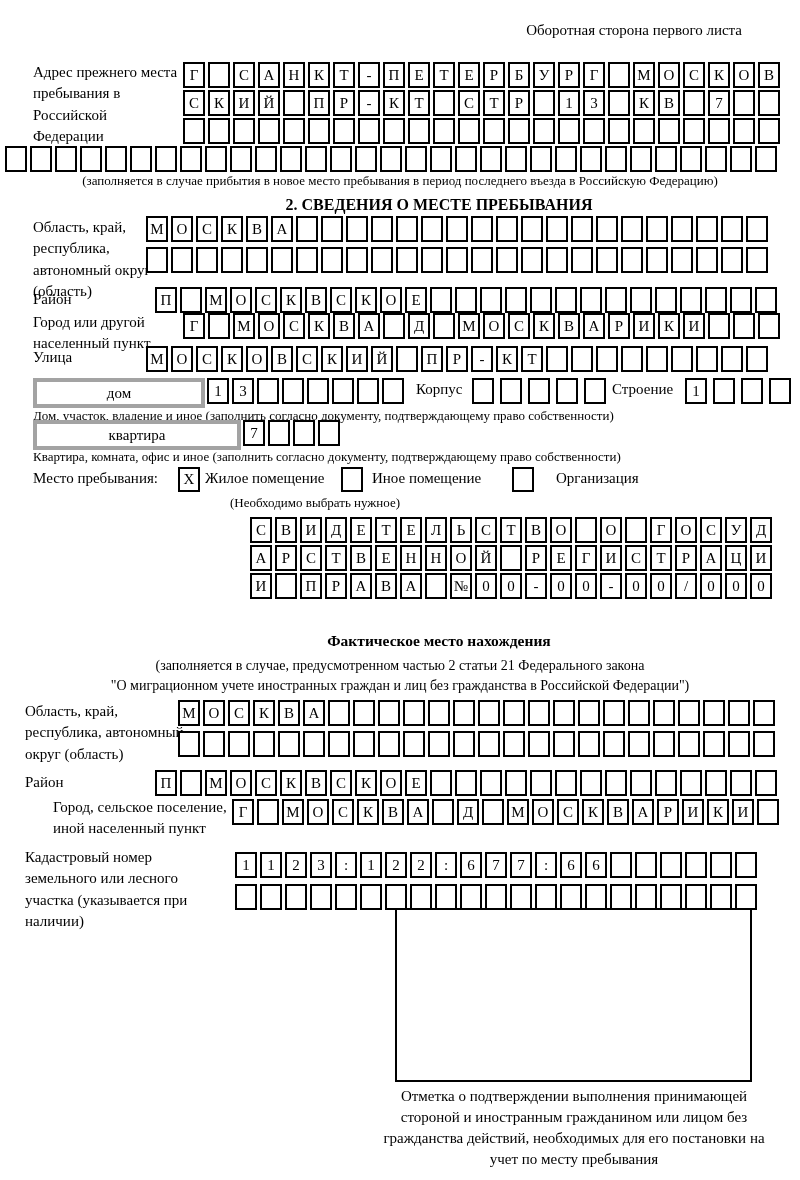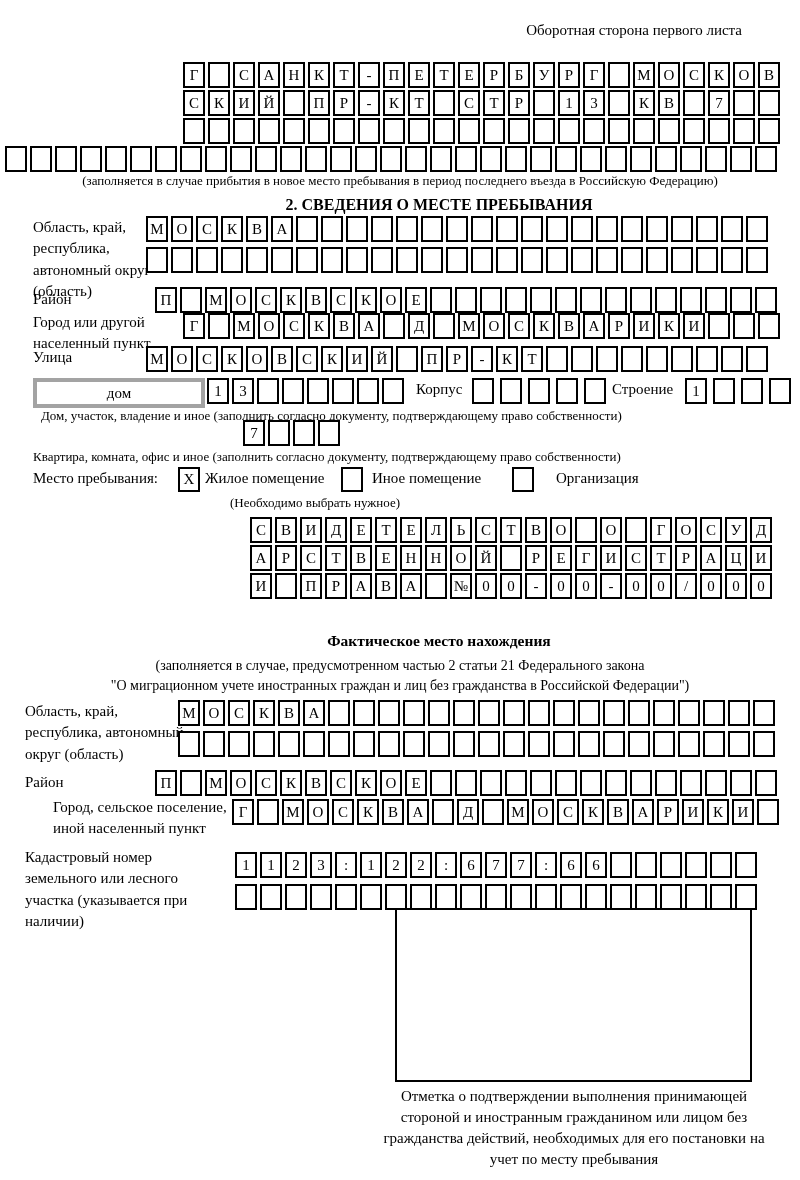--- a/index.html
+++ b/index.html
@@ -30,20 +30,21 @@
   .inlinelbl{font-size:15px;}
   .stampbox{border:2px solid #000;background:#fff;}
 </style>
 </head>
 <body>
 
 <div id="page">
 
   <div class="abs" style="right:58px;top:22px;font-size:15px;">Оборотная сторона первого листа</div>
 
+  <div class="abs lbl" style="left:33px;top:62px;width:145px;">Адрес прежнего места пребывания в Российской Федерации</div>
   <div class="abs row" style="left:183px;top:62px;"><span class="cell">Г</span><span class="cell"></span><span class="cell">С</span><span class="cell">А</span><span class="cell">Н</span><span class="cell">К</span><span class="cell">Т</span><span class="cell">-</span><span class="cell">П</span><span class="cell">Е</span><span class="cell">Т</span><span class="cell">Е</span><span class="cell">Р</span><span class="cell">Б</span><span class="cell">У</span><span class="cell">Р</span><span class="cell">Г</span><span class="cell"></span><span class="cell">М</span><span class="cell">О</span><span class="cell">С</span><span class="cell">К</span><span class="cell">О</span><span class="cell">В</span></div>
   <div class="abs row" style="left:183px;top:90px;"><span class="cell">С</span><span class="cell">К</span><span class="cell">И</span><span class="cell">Й</span><span class="cell"></span><span class="cell">П</span><span class="cell">Р</span><span class="cell">-</span><span class="cell">К</span><span class="cell">Т</span><span class="cell"></span><span class="cell">С</span><span class="cell">Т</span><span class="cell">Р</span><span class="cell"></span><span class="cell">1</span><span class="cell">3</span><span class="cell"></span><span class="cell">К</span><span class="cell">В</span><span class="cell"></span><span class="cell">7</span><span class="cell"></span><span class="cell"></span></div>
   <div class="abs row" style="left:183px;top:118px;"><span class="cell"></span><span class="cell"></span><span class="cell"></span><span class="cell"></span><span class="cell"></span><span class="cell"></span><span class="cell"></span><span class="cell"></span><span class="cell"></span><span class="cell"></span><span class="cell"></span><span class="cell"></span><span class="cell"></span><span class="cell"></span><span class="cell"></span><span class="cell"></span><span class="cell"></span><span class="cell"></span><span class="cell"></span><span class="cell"></span><span class="cell"></span><span class="cell"></span><span class="cell"></span><span class="cell"></span></div>
   <div class="abs row" style="left:5px;top:146px;"><span class="cell"></span><span class="cell"></span><span class="cell"></span><span class="cell"></span><span class="cell"></span><span class="cell"></span><span class="cell"></span><span class="cell"></span><span class="cell"></span><span class="cell"></span><span class="cell"></span><span class="cell"></span><span class="cell"></span><span class="cell"></span><span class="cell"></span><span class="cell"></span><span class="cell"></span><span class="cell"></span><span class="cell"></span><span class="cell"></span><span class="cell"></span><span class="cell"></span><span class="cell"></span><span class="cell"></span><span class="cell"></span><span class="cell"></span><span class="cell"></span><span class="cell"></span><span class="cell"></span><span class="cell"></span><span class="cell"></span></div>
   <div class="abs note center" style="top:173px;">(заполняется в случае прибытия в новое место пребывания в период последнего въезда в Российскую Федерацию)</div>
 
   <div class="abs title center" style="top:196px;">2. СВЕДЕНИЯ О МЕСТЕ ПРЕБЫВАНИЯ</div>
 
   <div class="abs lbl" style="left:33px;top:217px;width:118px;">Область, край, республика, автономный округ (область)</div>
   <div class="abs row" style="left:146px;top:216px;"><span class="cell">М</span><span class="cell">О</span><span class="cell">С</span><span class="cell">К</span><span class="cell">В</span><span class="cell">А</span><span class="cell"></span><span class="cell"></span><span class="cell"></span><span class="cell"></span><span class="cell"></span><span class="cell"></span><span class="cell"></span><span class="cell"></span><span class="cell"></span><span class="cell"></span><span class="cell"></span><span class="cell"></span><span class="cell"></span><span class="cell"></span><span class="cell"></span><span class="cell"></span><span class="cell"></span><span class="cell"></span><span class="cell"></span></div>
@@ -57,22 +58,23 @@
 
   <div class="abs lbl" style="left:33px;top:347px;">Улица</div>
   <div class="abs row" style="left:146px;top:346px;"><span class="cell">М</span><span class="cell">О</span><span class="cell">С</span><span class="cell">К</span><span class="cell">О</span><span class="cell">В</span><span class="cell">С</span><span class="cell">К</span><span class="cell">И</span><span class="cell">Й</span><span class="cell"></span><span class="cell">П</span><span class="cell">Р</span><span class="cell">-</span><span class="cell">К</span><span class="cell">Т</span><span class="cell"></span><span class="cell"></span><span class="cell"></span><span class="cell"></span><span class="cell"></span><span class="cell"></span><span class="cell"></span><span class="cell"></span><span class="cell"></span></div>
 
   <div class="abs typebox" style="left:33px;top:378px;width:164px;">дом</div>
   <div class="abs row" style="left:207px;top:378px;"><span class="cell">1</span><span class="cell">3</span><span class="cell"></span><span class="cell"></span><span class="cell"></span><span class="cell"></span><span class="cell"></span><span class="cell"></span></div>
   <div class="abs inlinelbl" style="left:416px;top:381px;">Корпус</div>
   <div class="abs row spread" style="left:472px;top:378px;"><span class="cell"></span><span class="cell"></span><span class="cell"></span><span class="cell"></span><span class="cell"></span></div>
   <div class="abs inlinelbl" style="left:612px;top:381px;">Строение</div>
   <div class="abs row spread" style="left:685px;top:378px;"><span class="cell">1</span><span class="cell"></span><span class="cell"></span><span class="cell"></span></div>
-  <div class="abs note" style="left:33px;top:408px;margin-left:8px;">Дом, участок, владение и иное (заполнить согласно документу, подтверждающему право собственности)</div>
+  <div class="abs note" style="left:33px;top:408px;">Дом, участок, владение и иное (заполнить согласно документу, подтверждающему право собственности)</div>
 
+  <div class="abs typebox" style="left:33px;top:420px;width:200px;">квартира</div>
   <div class="abs row" style="left:243px;top:420px;"><span class="cell">7</span><span class="cell"></span><span class="cell"></span><span class="cell"></span></div>
   <div class="abs note" style="left:33px;top:449px;">Квартира, комната, офис и иное (заполнить согласно документу, подтверждающему право собственности)</div>
 
   <div class="abs inlinelbl" style="left:33px;top:470px;">Место пребывания:</div>
   <span class="abs checkbox" style="left:178px;top:467px;">X</span>
   <div class="abs inlinelbl" style="left:205px;top:470px;">Жилое помещение</div>
   <span class="abs checkbox" style="left:341px;top:467px;"></span>
   <div class="abs inlinelbl" style="left:372px;top:470px;">Иное помещение</div>
   <span class="abs checkbox" style="left:512px;top:467px;"></span>
   <div class="abs inlinelbl" style="left:556px;top:470px;">Организация</div>

